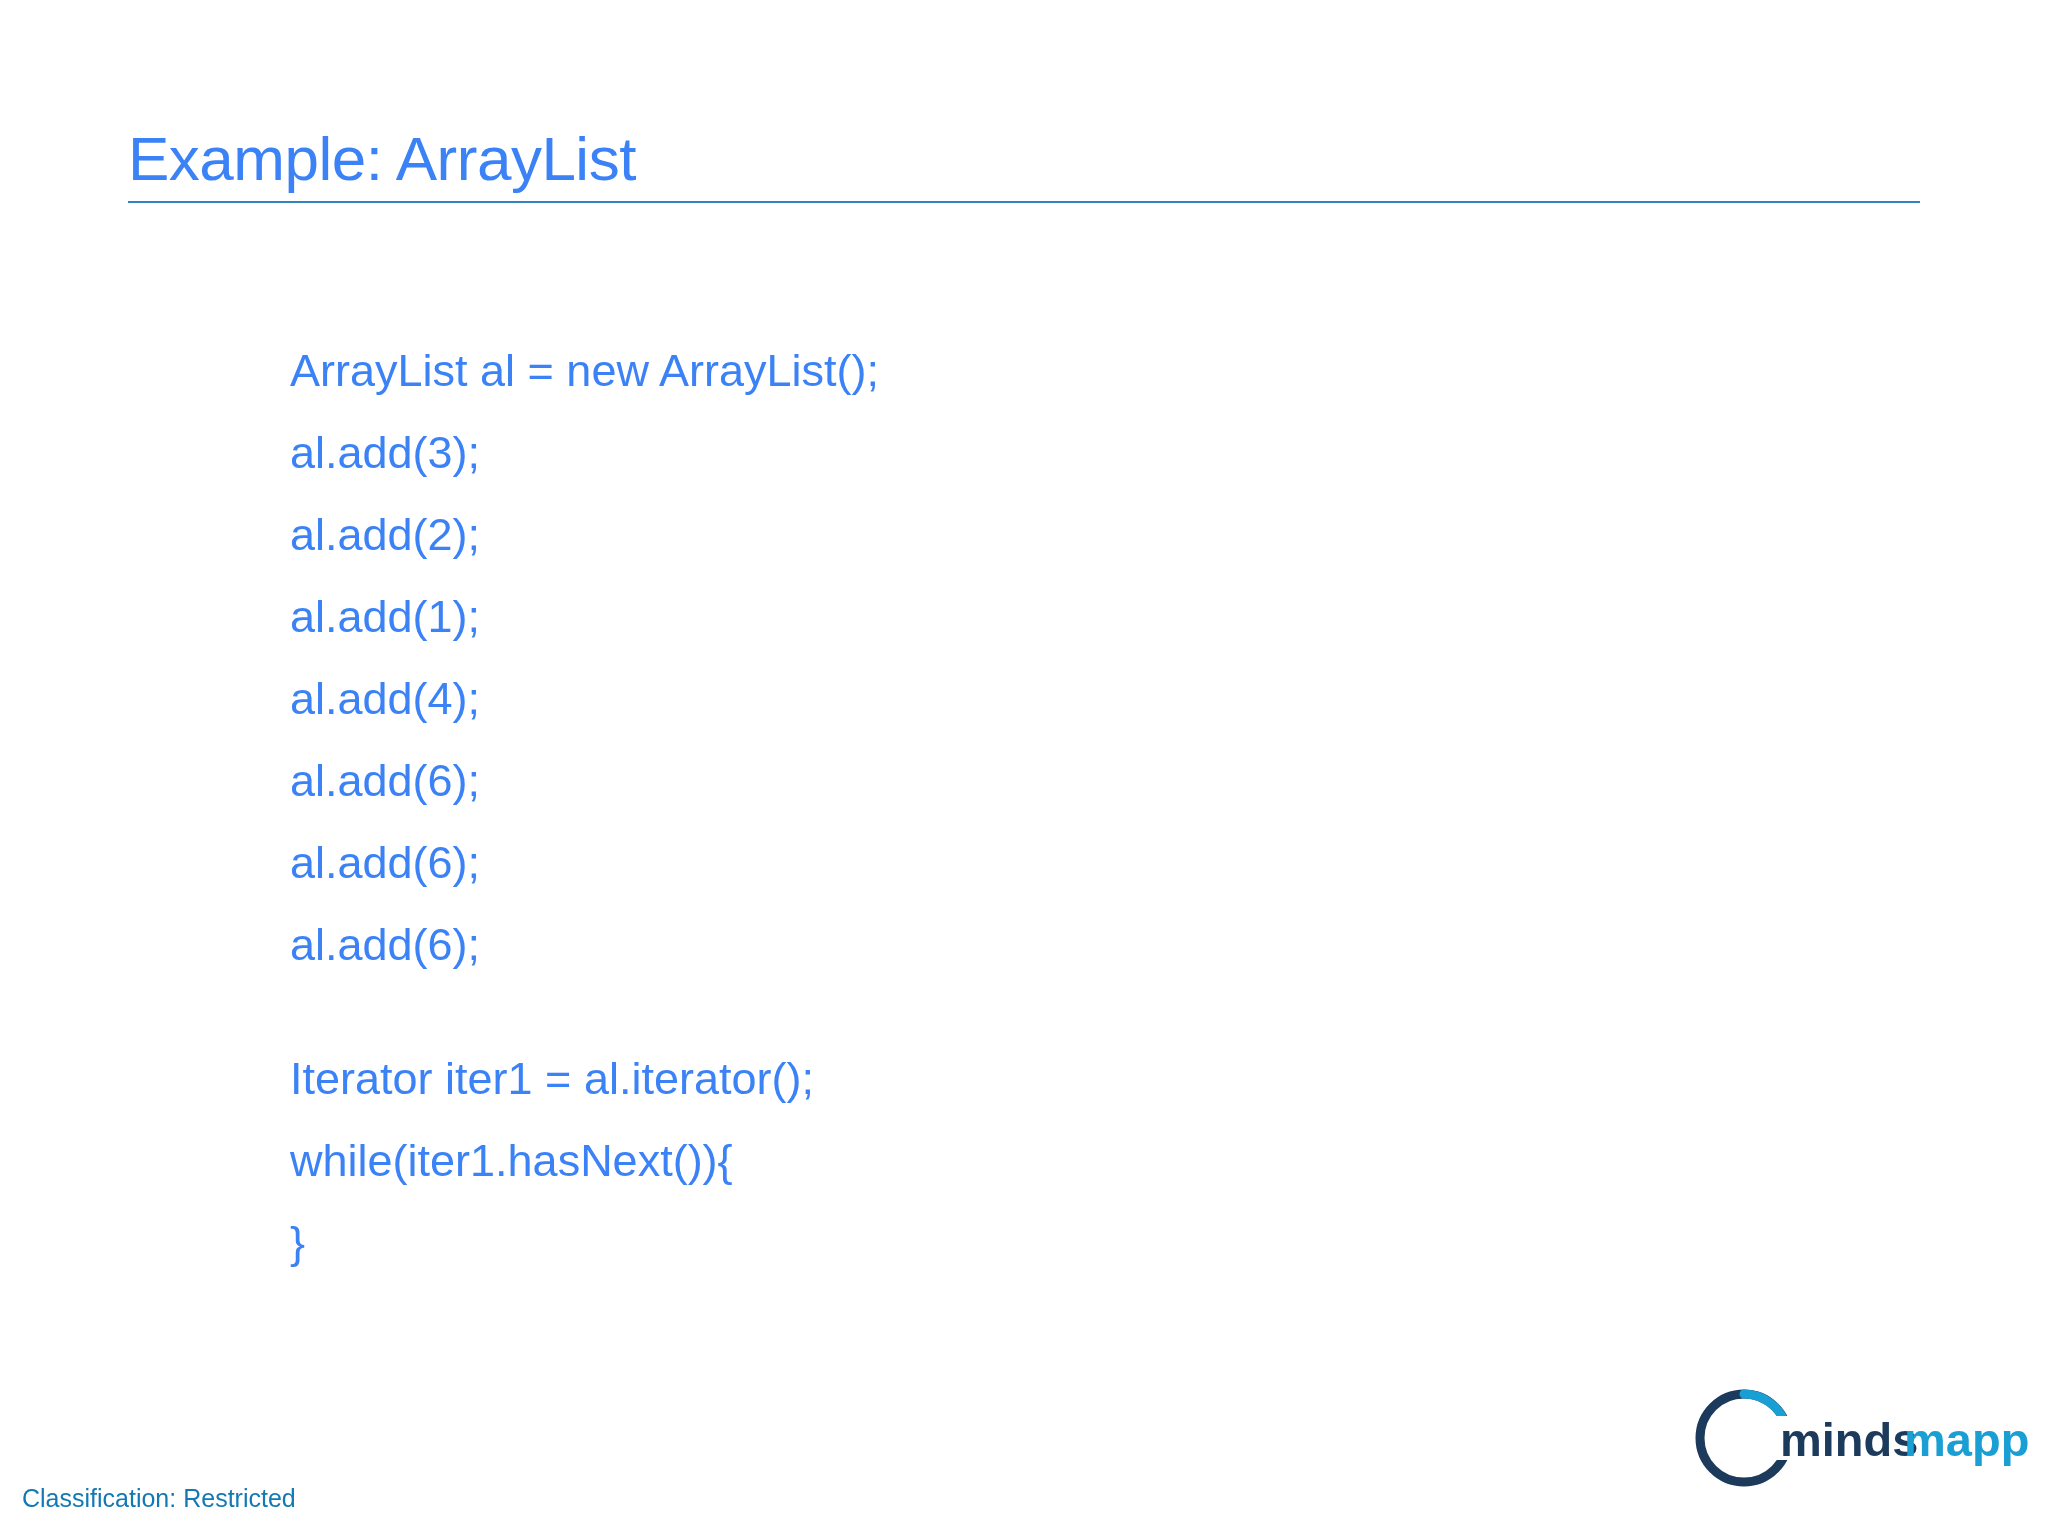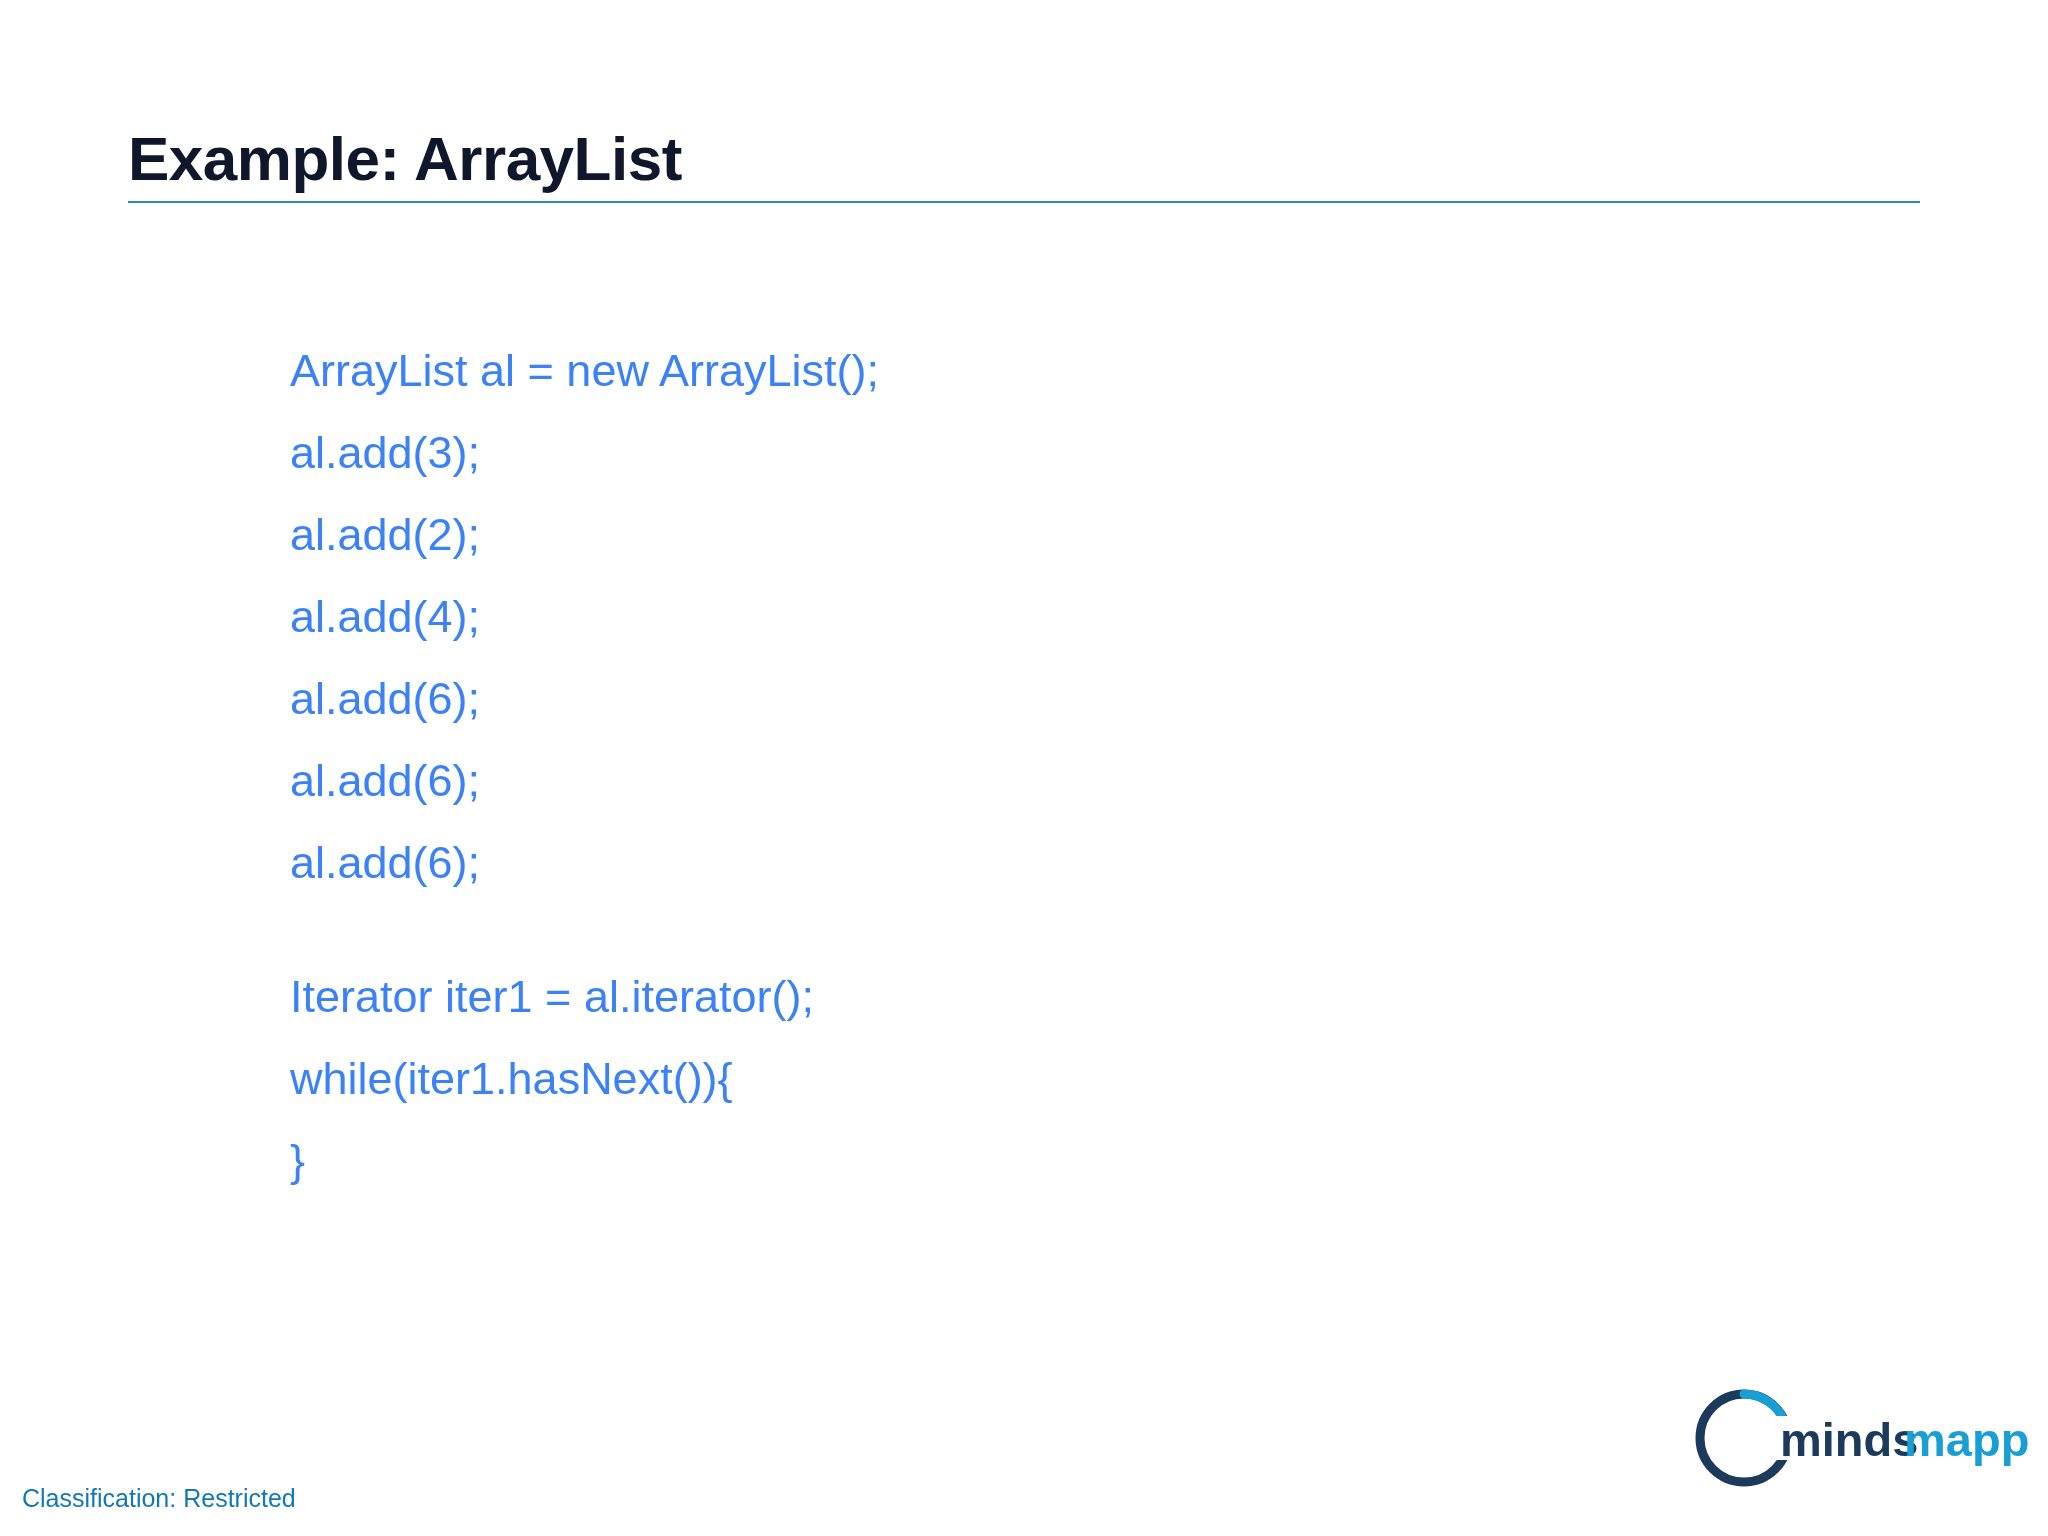--- a/index.html
+++ b/index.html
@@ -24,22 +24,22 @@
 
   
   .title-block {
     position: absolute;
     left: 128px;
     top: 126px;
     width: 1792px;
   }
   .slide-title {
     font-size: 62px;
-    font-weight: bold;
-    color: #0f172a;
+    font-weight: normal;
+    color: #3b82f6;
     letter-spacing: -0.5px;
     line-height: 1.05;
     white-space: nowrap;
   }
   .title-rule {
     margin-top: 10px;
     width: 100%;
     height: 2px;
     background: #2e86bd;
   }
@@ -104,20 +104,21 @@
 
   <div class="title-block">
     <div class="slide-title">Example: ArrayList</div>
     <div class="title-rule"></div>
   </div>
 
   <div class="code-body">
     <div class="code-line">ArrayList al = new ArrayList();</div>
     <div class="code-line">al.add(3);</div>
     <div class="code-line">al.add(2);</div>
+    <div class="code-line">al.add(1);</div>
     <div class="code-line">al.add(4);</div>
     <div class="code-line">al.add(6);</div>
     <div class="code-line">al.add(6);</div>
     <div class="code-line">al.add(6);</div>
     <div class="code-line blank"></div>
     <div class="code-line">Iterator iter1 = al.iterator();</div>
     <div class="code-line">while(iter1.hasNext()){</div>
     <div class="code-line">}</div>
   </div>
 

